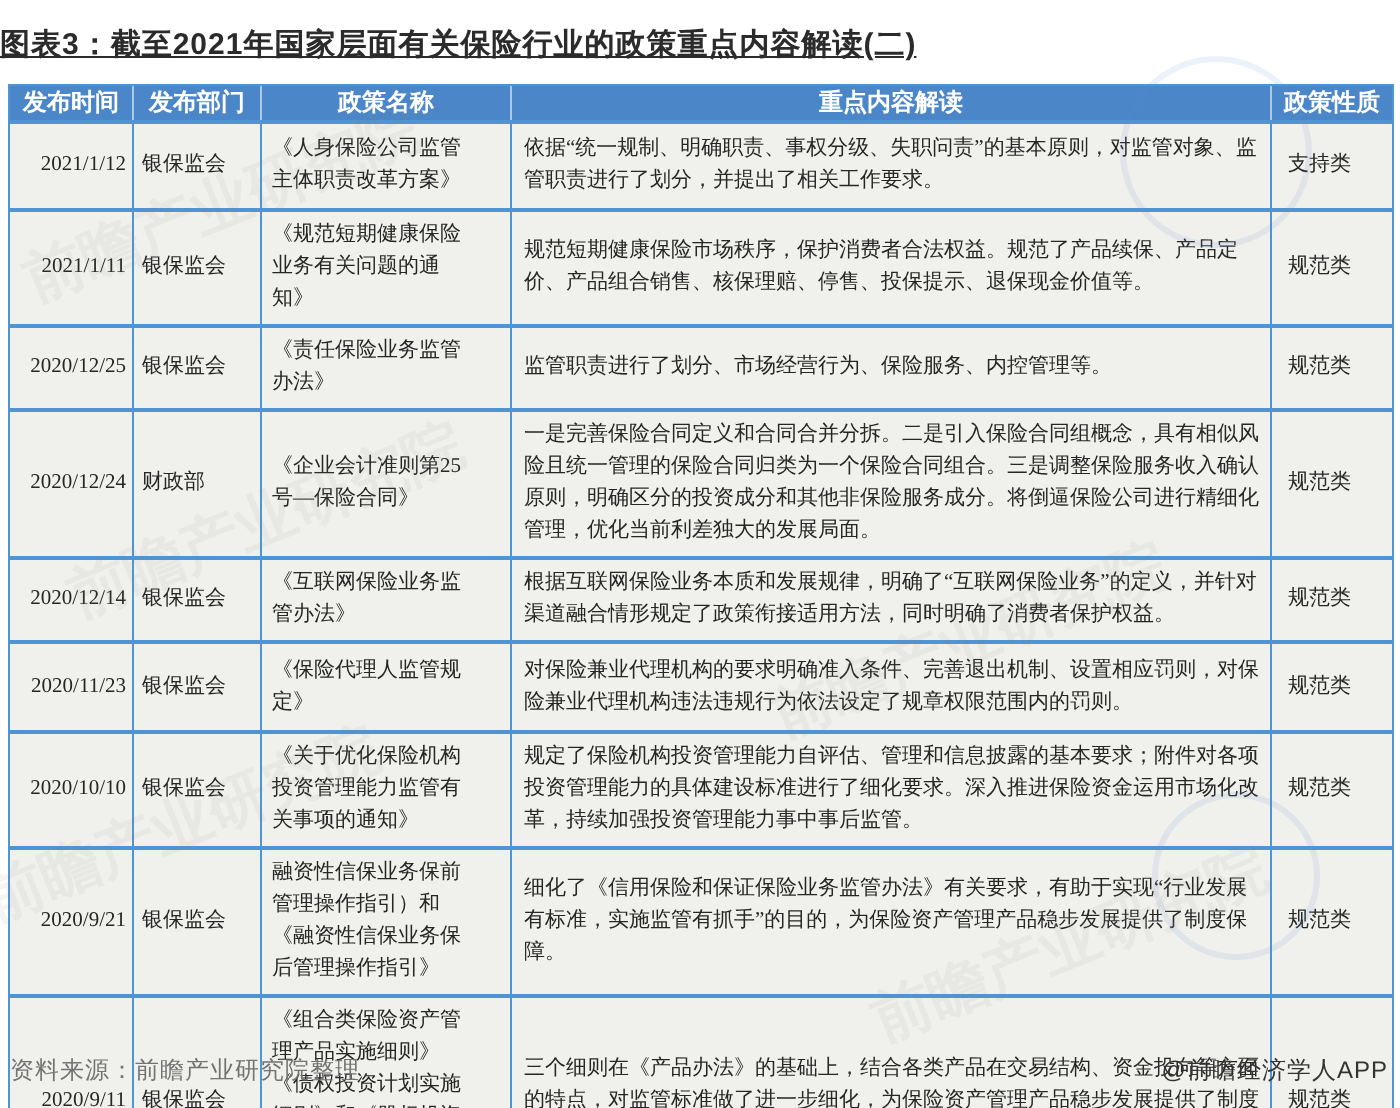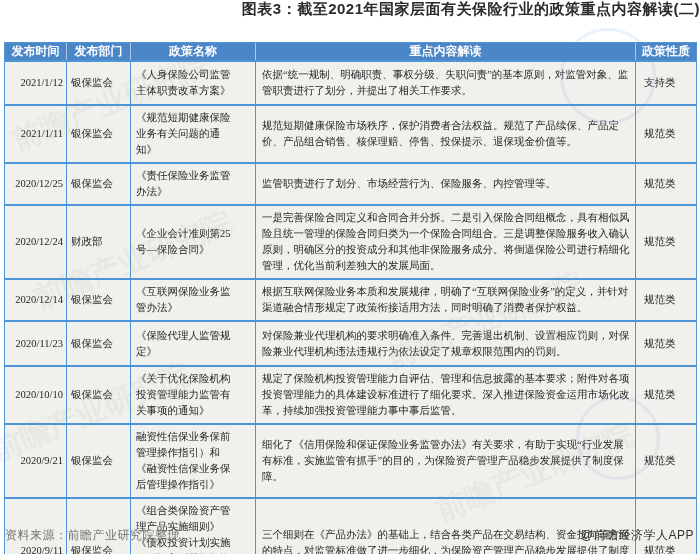--- a/index.html
+++ b/index.html
@@ -17,22 +17,24 @@
     overflow:hidden;
     color:var(--text);
   }
   .page{position:relative;width:700px;height:554px;background:#fff;}
 
   .chart-title{
     font-family:"Liberation Sans","DejaVu Sans",sans-serif;
     font-weight:bold;
     font-size:15px;
     color:#2b2b2b;
-    text-align:right;
+    text-align:left;
+    padding-top:13px;
     letter-spacing:.5px;
+    text-decoration:underline;
   }
 
   .tbl-wrap{position:absolute;left:4px;right:4px;top:42px;}
   table{
     width:692px;
     border-collapse:collapse;
     table-layout:fixed;
     background:var(--cell-bg);
   }
   thead th{

